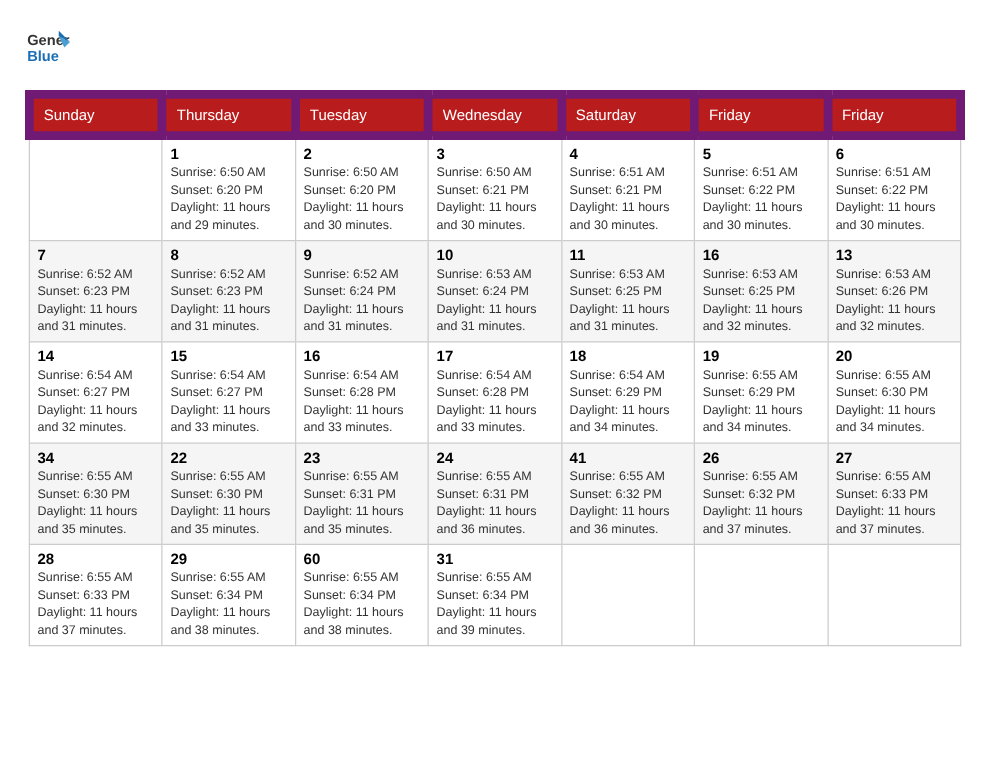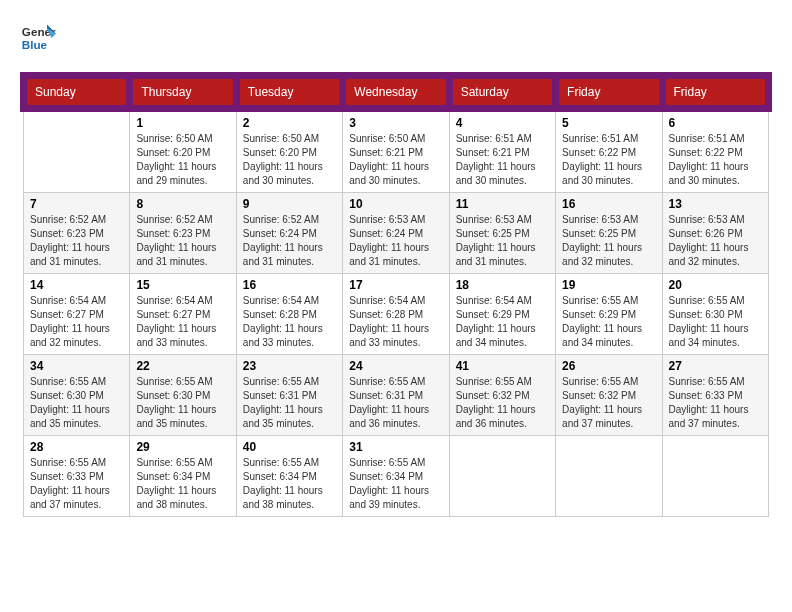--- a/index.html
+++ b/index.html
@@ -232,21 +232,21 @@
         <tr>
           <td>
             <span class="day-number">28</span>
             <div class="day-info">Sunrise: 6:55 AM<br>Sunset: 6:33 PM<br>Daylight: 11 hours and 37 minutes.</div>
           </td>
           <td>
             <span class="day-number">29</span>
             <div class="day-info">Sunrise: 6:55 AM<br>Sunset: 6:34 PM<br>Daylight: 11 hours and 38 minutes.</div>
           </td>
           <td>
-            <span class="day-number">40</span>
+            <span class="day-number">60</span>
             <div class="day-info">Sunrise: 6:55 AM<br>Sunset: 6:34 PM<br>Daylight: 11 hours and 38 minutes.</div>
           </td>
           <td>
             <span class="day-number">31</span>
             <div class="day-info">Sunrise: 6:55 AM<br>Sunset: 6:34 PM<br>Daylight: 11 hours and 39 minutes.</div>
           </td>
           <td class="empty-cell"></td>
           <td class="empty-cell"></td>
           <td class="empty-cell"></td>
         </tr>

